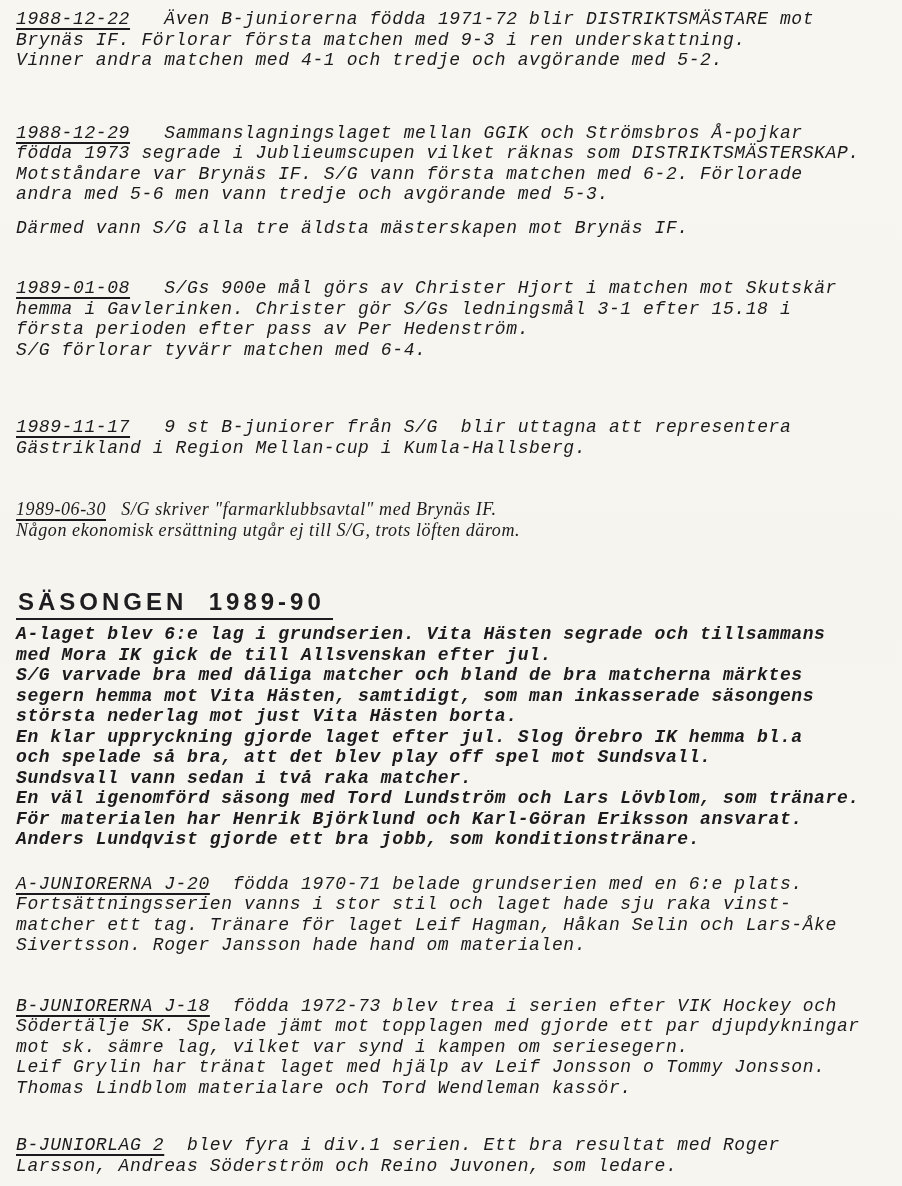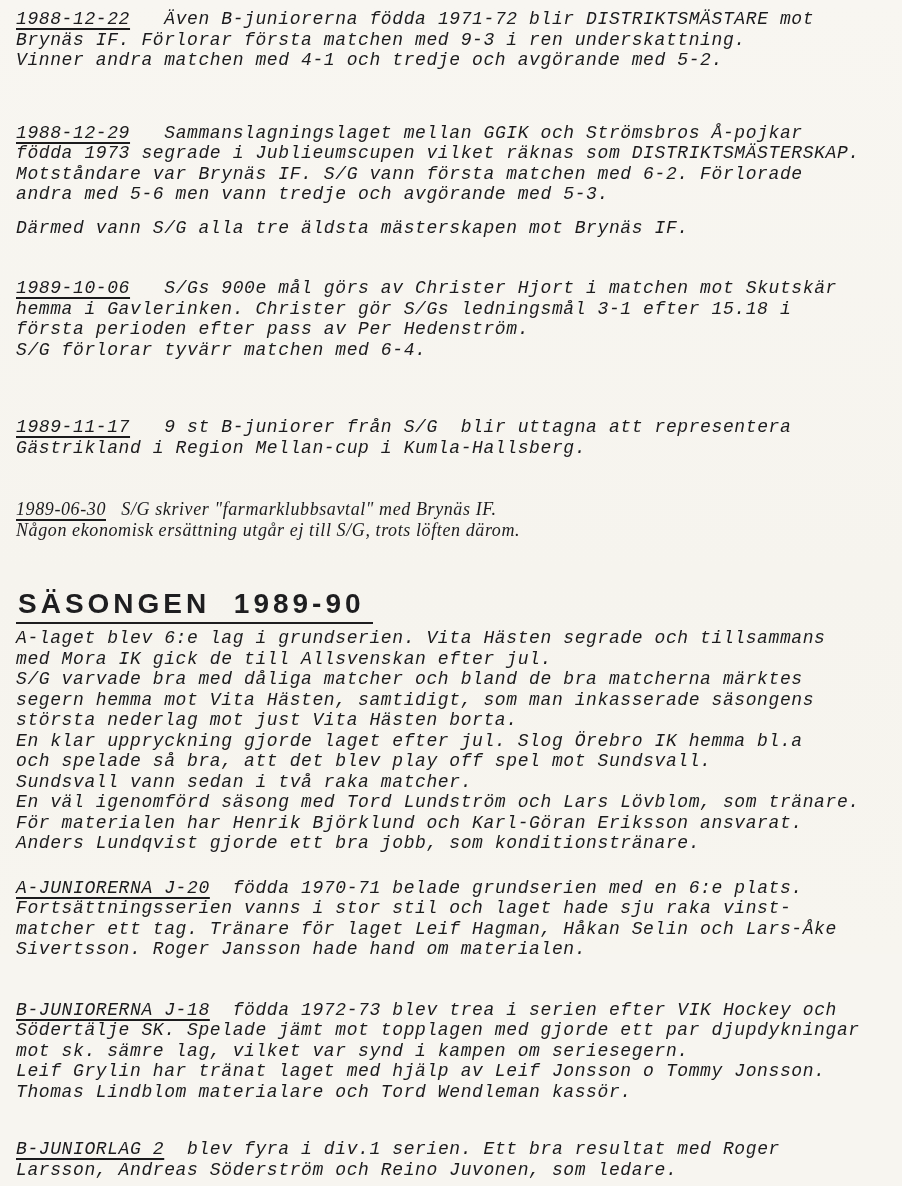--- a/index.html
+++ b/index.html
@@ -33,31 +33,31 @@
     text-decoration: underline;
     text-decoration-thickness: 1.6px;
     text-underline-offset: 4px;
   }
   .mb-b1  { margin-bottom: 52px; }
   .mb-b2  { margin-bottom: 13px; }
   .mb-b3  { margin-bottom: 40px; }
   .mb-b4  { margin-bottom: 57px; }
   .mb-b5  { margin-bottom: 41px; }
   .mb-b6  { margin-bottom: 48px; font-family: Liberation Serif, serif; }
-  .mb-sea { margin-bottom: 24px; }
+  .mb-sea { margin-bottom: 24px; font-weight: bold; }
   .mb-t1  { margin-bottom: 40px; }
   .mb-t2  { margin-bottom: 37px; }
   .season-heading {
     display: inline-block;
     margin: 0 0 4px 0;
     padding: 0 8px 2px 2px;
     font-family: "Liberation Sans", "DejaVu Sans", sans-serif;
     font-style: normal;
     font-weight: 700;
-    font-size: 28px;
+    font-size: 24px;
     letter-spacing: 4px;
     white-space: pre;
     color: #1e1e20;
     border-bottom: 2.5px solid #1e1e20;
   }
   .heading-wrap { margin: 0; }
 </style>
 </head>
 <body>
 
@@ -67,21 +67,21 @@
 Brynäs IF. Förlorar första matchen med 9-3 i ren underskattning.
 Vinner andra matchen med 4-1 och tredje och avgörande med 5-2.</span></p>
 
   <p class="entry mb-b2"><span class="lead">1988-12-29</span><span>   Sammanslagningslaget mellan GGIK och Strömsbros Å-pojkar
 födda 1973 segrade i Jublieumscupen vilket räknas som DISTRIKTSMÄSTERSKAP.
 Motståndare var Brynäs IF. S/G vann första matchen med 6-2. Förlorade
 andra med 5-6 men vann tredje och avgörande med 5-3.</span></p>
 
   <p class="entry mb-b3"><span>Därmed vann S/G alla tre äldsta mästerskapen mot Brynäs IF.</span></p>
 
-  <p class="entry mb-b4"><span class="lead">1989-10-06</span><span>   S/Gs 900e mål görs av Christer Hjort i matchen mot Skutskär
+  <p class="entry mb-b4"><span class="lead">1989-01-08</span><span>   S/Gs 900e mål görs av Christer Hjort i matchen mot Skutskär
 hemma i Gavlerinken. Christer gör S/Gs ledningsmål 3-1 efter 15.18 i
 första perioden efter pass av Per Hedenström.
 S/G förlorar tyvärr matchen med 6-4.</span></p>
 
   <p class="entry mb-b5"><span class="lead">1989-11-17</span><span>   9 st B-juniorer från S/G  blir uttagna att representera
 Gästrikland i Region Mellan-cup i Kumla-Hallsberg.</span></p>
 
   <p class="entry mb-b6"><span class="lead">1989-06-30</span><span>   S/G skriver "farmarklubbsavtal" med Brynäs IF.
 Någon ekonomisk ersättning utgår ej till S/G, trots löften därom.</span></p>
 

